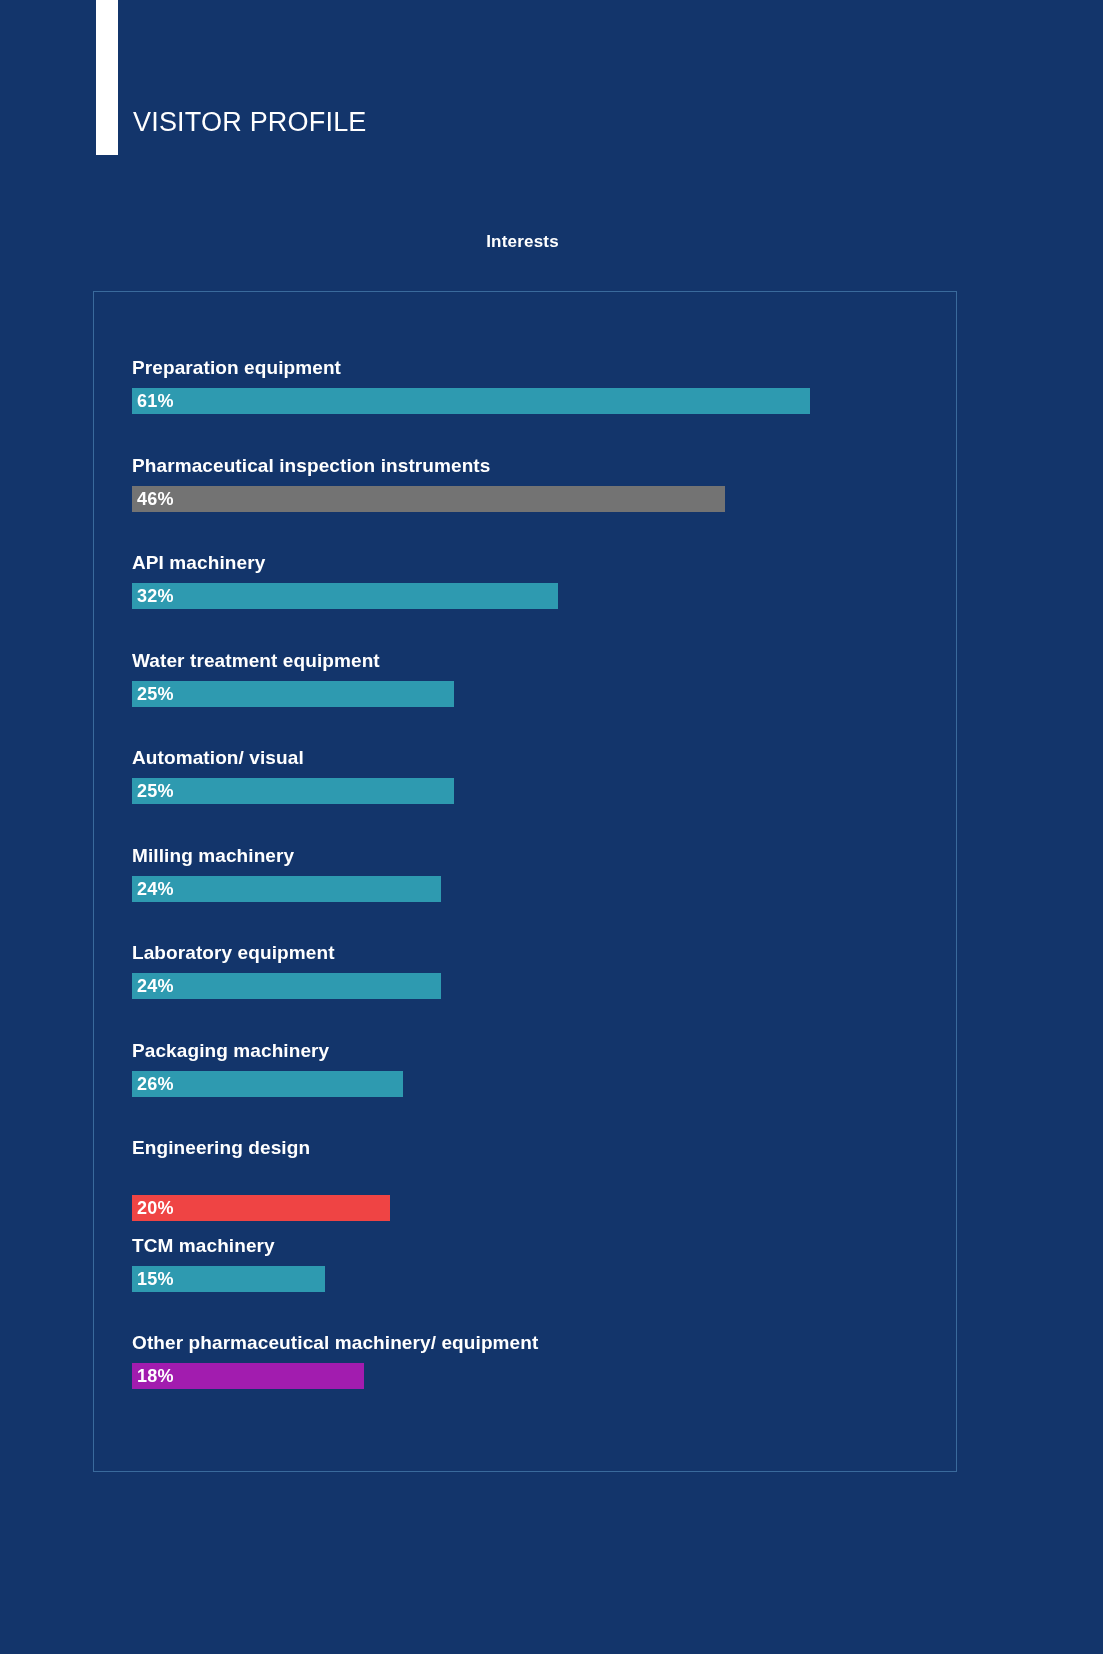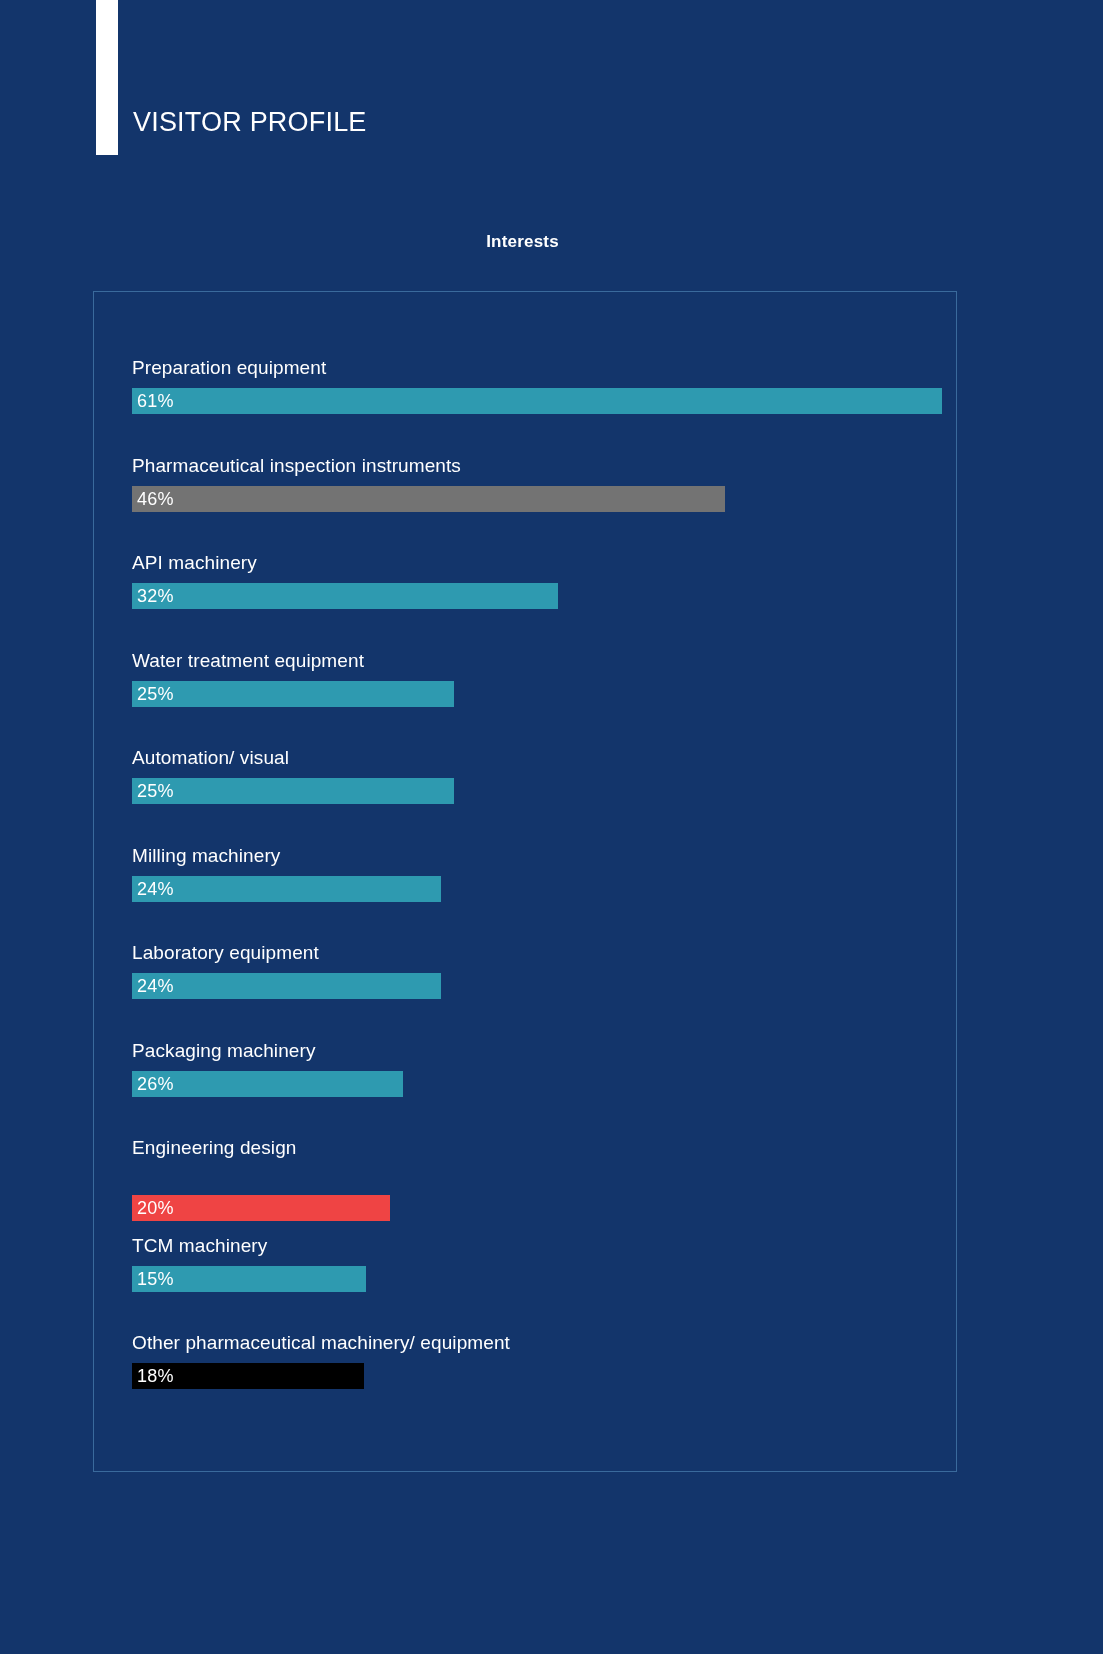--- a/index.html
+++ b/index.html
@@ -70,20 +70,21 @@
   }
   .bars {
     position: absolute;
     left: 38px;
     top: 65px;
     width: 800px;
   }
   .bar-row {
     position: relative;
     height: 97.5px;
+    font-weight: bold;
   }
   .bar-label {
     position: absolute;
     left: 0;
     top: 0;
     font-size: 19px;
     color: #ffffff;
     white-space: nowrap;
     letter-spacing: 0.1px;
   }
@@ -121,21 +122,21 @@
     <div class="page-title">VISITOR PROFILE</div>
   </div>
 
   <div class="chart-heading">Interests</div>
 
   <div class="chart-frame">
     <div class="bars">
         <div class="bar-row">
           <div class="bar-label">Preparation equipment</div>
           <div class="bar-track">
-            <div class="bar-fill" style="width: 810px; background: rgb(46, 154, 176);">
+            <div class="bar-fill" style="width: 678px; background: rgb(46, 154, 176);">
               <div class="bar-value">61%</div>
             </div>
           </div>
         </div>
         <div class="bar-row">
           <div class="bar-label">Pharmaceutical inspection instruments</div>
           <div class="bar-track">
             <div class="bar-fill" style="width: 592.721px; background: #737373;">
               <div class="bar-value">46%</div>
             </div>
@@ -193,29 +194,29 @@
           <div class="bar-label">Engineering design</div>
           <div class="bar-track">
             <div class="bar-fill" style="width: 257.705px; background: #ef4444; margin-top: 27px;">
               <div class="bar-value">20%</div>
             </div>
           </div>
         </div>
         <div class="bar-row">
           <div class="bar-label">TCM machinery</div>
           <div class="bar-track">
-            <div class="bar-fill" style="width: 193.279px; background: rgb(46, 154, 176); padding-left: 41px;">
+            <div class="bar-fill" style="width: 193.279px; background: rgb(46, 154, 176);">
               <div class="bar-value">15%</div>
             </div>
           </div>
         </div>
         <div class="bar-row">
           <div class="bar-label">Other pharmaceutical machinery/ equipment</div>
           <div class="bar-track">
-            <div class="bar-fill" style="width: 231.934px; background: #000000;">
+            <div class="bar-fill" style="width: 231.934px; background: #a21caf;">
               <div class="bar-value">18%</div>
             </div>
           </div>
         </div>
       </div>
   </div>
 
 </div>
 
 </body></html>

